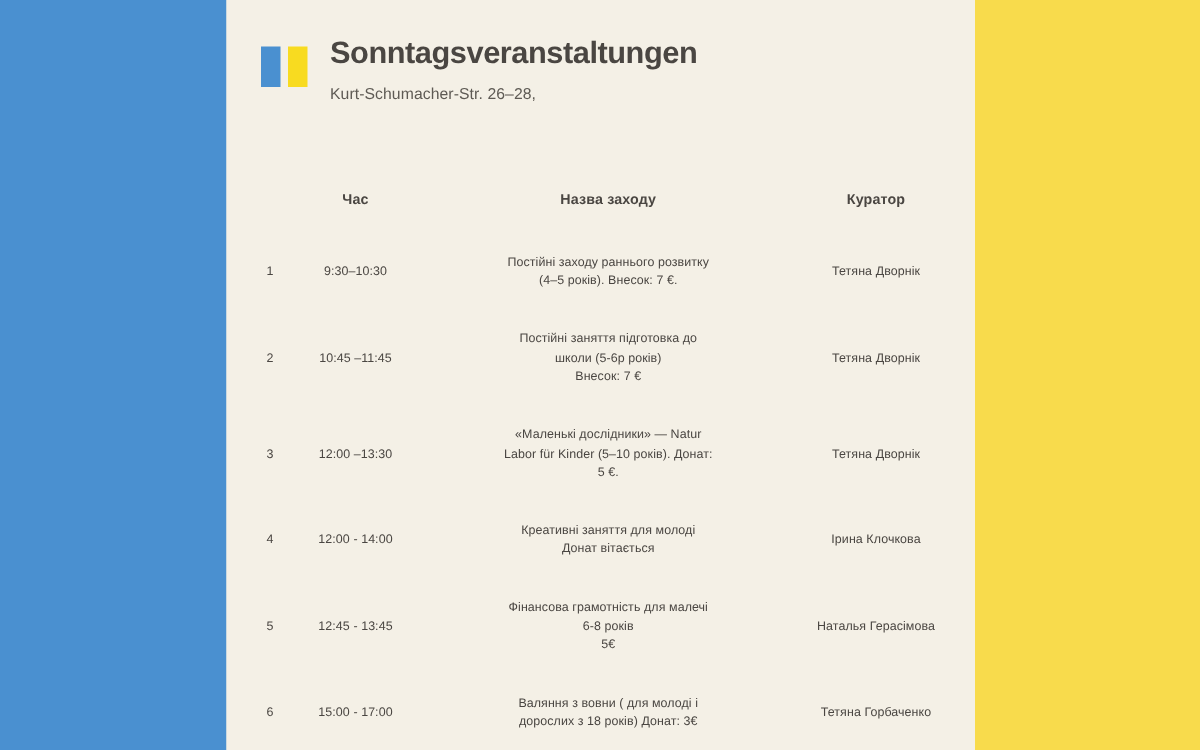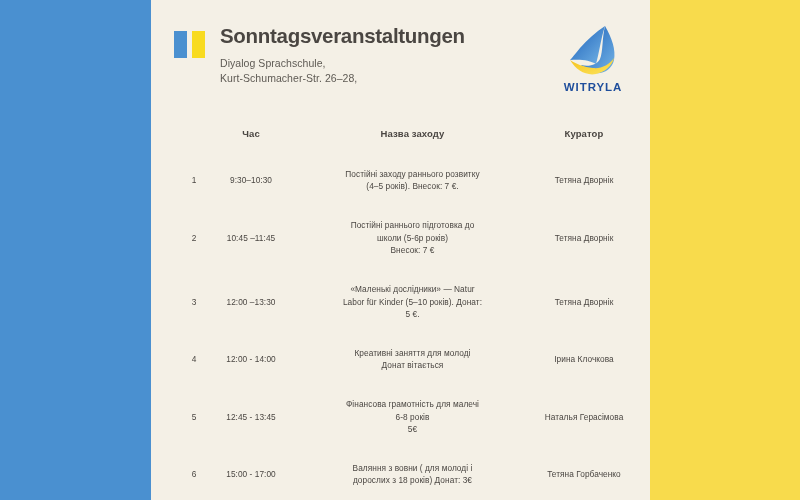--- a/index.html
+++ b/index.html
@@ -101,21 +101,21 @@
     margin-top: 1px;
     font-size: 11.5px;
     font-weight: bold;
     color: #1F4E9C;
     letter-spacing: 0.9px;
   }
 
   
   .sched {
     flex: 1 1 auto;
-    padding: 16px 14px 0 28px;
+    padding: 16px 14px 0 14px;
     box-sizing: border-box;
   }
   table.sched-table {
     width: 100%;
     border-collapse: collapse;
     table-layout: fixed;
   }
   table.sched-table th {
     font-size: 9.5px;
     font-weight: bold;
@@ -157,43 +157,24 @@
       <div class="header-inner">
 
         <div class="flag">
           <div class="flag-bar flag-blue" style="background: rgb(74, 144, 208);"></div>
           <div class="flag-bar flag-yellow" style="background: rgb(248, 219, 32);"></div>
         </div>
 
         <div class="titles">
           <div class="title-line">Sonntagsveranstaltungen</div>
           <div class="address">
-            <div>Diyalog Sprachschule,</div>
             <div>Kurt-Schumacher-Str. 26–28,</div>
           </div>
         </div>
 
-        <div class="logo">
-          <svg width="62" height="56" viewBox="0 0 62 56">
-            <defs>
-              <linearGradient id="gBlue" x1="0" y1="0" x2="1" y2="1">
-                <stop offset="0%" stop-color="#1A5FB8"></stop>
-                <stop offset="100%" stop-color="#74B4E6"></stop>
-              </linearGradient>
-              <linearGradient id="gYellow" x1="0" y1="0" x2="1" y2="1">
-                <stop offset="0%" stop-color="#F6C21B"></stop>
-                <stop offset="100%" stop-color="#FBE45E"></stop>
-              </linearGradient>
-            </defs>
-            <path d="M43 2 C50 14 54 26 52 36 C50 45 42 50 33 49 C27 48 22 45 19 41 C27 43 35 41 38 35 C41 28 40 14 43 2 Z" fill="url(#gBlue)"></path>
-            <path d="M43 2 C34 8 25 16 18 24 C13 30 10 34 8 36 C18 35 28 36 34 40 C37 30 39 14 43 2 Z" fill="url(#gBlue)"></path>
-            <path d="M8 36 C14 46 24 52 34 50 C43 48 50 42 52 34 C47 41 39 45 31 44 C22 43 14 40 8 36 Z" fill="url(#gYellow)"></path>
-          </svg>
-          <div class="logo-word" style="color: rgb(31, 78, 156);">WITRYLA</div>
-        </div>
 
       </div>
     </div>
 
     <div class="sched">
       <table class="sched-table">
         <colgroup>
           <col class="col-num">
             <col class="col-time">
             <col class="col-title">
@@ -214,21 +195,21 @@
               <td class="cell-title">
                 <span class="cell-title-line">Постійні заходу раннього розвитку</span>
                 <span class="cell-title-line">(4–5 років). Внесок: 7 €.</span>
               </td>
               <td class="cell-cur">Тетяна Дворнік</td>
             </tr>
             <tr>
               <td class="cell-num">2</td>
               <td class="cell-time">10:45 –11:45</td>
               <td class="cell-title">
-                <span class="cell-title-line">Постійні раннього підготовка до</span>
+                <span class="cell-title-line">Постійні заняття підготовка до</span>
                 <span class="cell-title-line">школи (5-6р років)</span>
                 <span class="cell-title-line">Внесок: 7 €</span>
               </td>
               <td class="cell-cur">Тетяна Дворнік</td>
             </tr>
             <tr>
               <td class="cell-num">3</td>
               <td class="cell-time">12:00 –13:30</td>
               <td class="cell-title">
                 <span class="cell-title-line">«Маленькі дослідники» — Natur</span>

